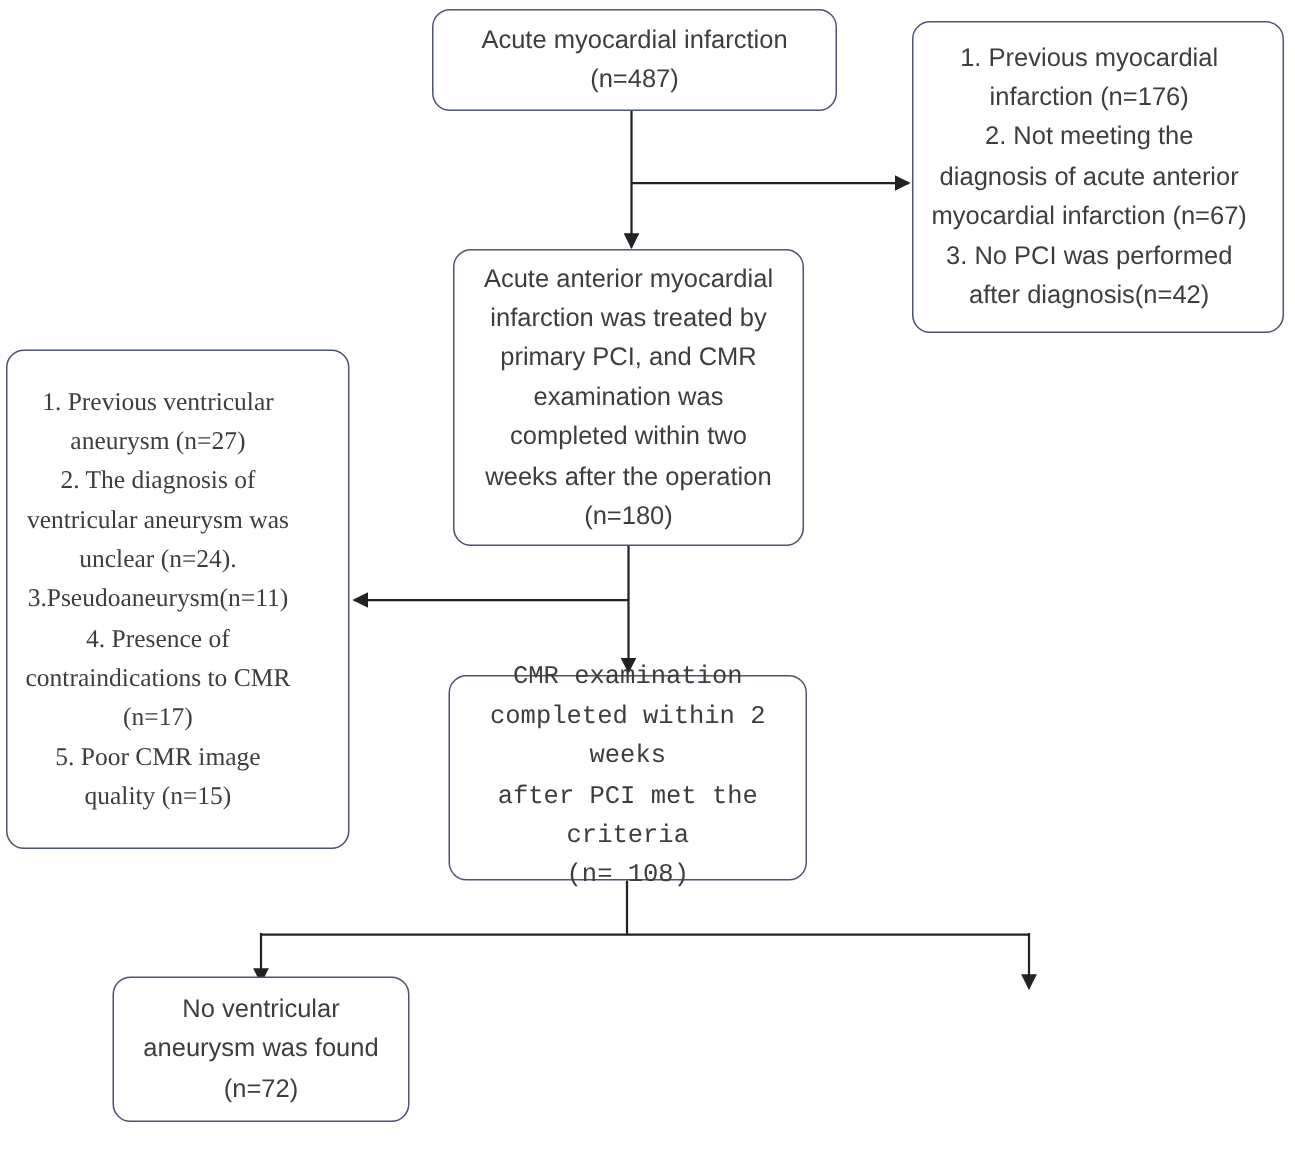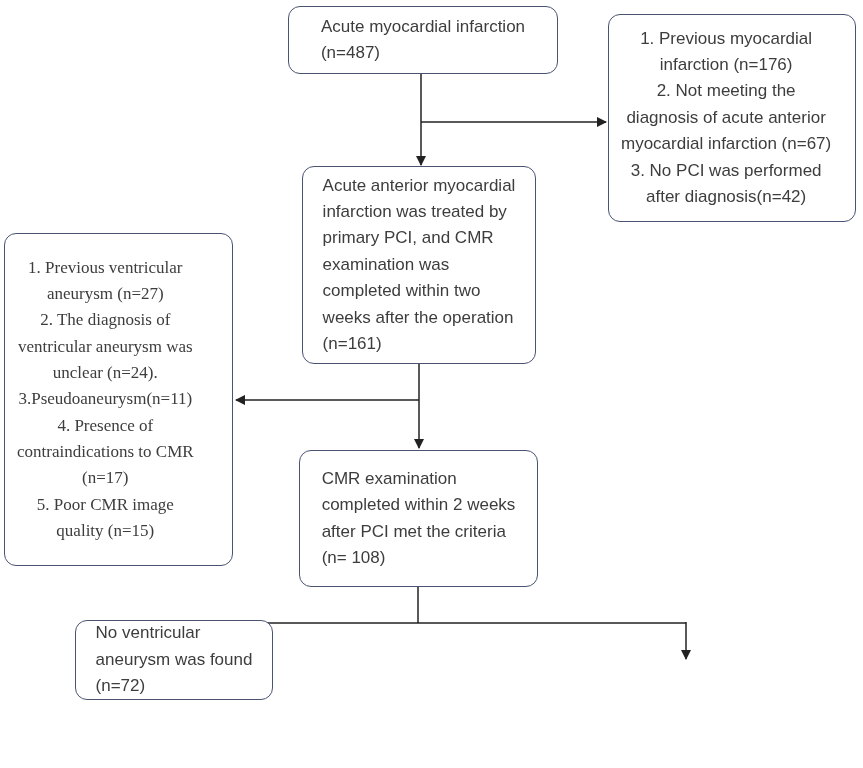--- a/index.html
+++ b/index.html
@@ -37,20 +37,21 @@
     border-radius: 12px;
     background: var(--bg);
     display: flex;
     align-items: center;
     font-size: 17px;
     line-height: 1.55;
     white-space: pre-line;
   }
   .flow-box.center-text {
     justify-content: center;
+    text-align: center;
     padding: 13px 8px;
   }
   .flow-box.left-text {
     justify-content: flex-start;
     text-align: center;
     padding: 8px 12px;
   }
 </style>
 </head>
 <body>
@@ -96,44 +97,44 @@
 after diagnosis(n=42)</span>
   </div>
 
   <div class="flow-box center-text" style="left:302px; top:166px; width:234px; height:198px;">
     <span>Acute anterior myocardial
 infarction was treated by
 primary PCI, and CMR
 examination was
 completed within two
 weeks after the operation
-(n=161)</span>
+(n=180)</span>
   </div>
 
   <div class="flow-box left-text" style="left:4px; top:233px; width:229px; height:333px;font-family:Liberation Serif, serif;">
     <span>1. Previous ventricular
 aneurysm (n=27)
 2. The diagnosis of
 ventricular aneurysm was
 unclear (n=24).
 3.Pseudoaneurysm(n=11)
 4. Presence of
 contraindications to CMR
 (n=17)
 5. Poor CMR image
 quality (n=15)</span>
   </div>
 
-  <div class="flow-box center-text" style="left:299px; top:450px; width:239px; height:137px;">
+  <div class="flow-box center-text" style="left:299px; top:450px; width:239px; height:137px;font-family:Liberation Mono, monospace;">
     <span>CMR examination
 completed within 2 weeks
 after PCI met the criteria
 (n= 108)</span>
   </div>
 
-  <div class="flow-box center-text" style="left:75px; top:620px; width:198px; height:80px;">
+  <div class="flow-box center-text" style="left:75px; top:651px; width:198px; height:97px;">
     <span>No ventricular
 aneurysm was found
 (n=72)</span>
   </div>
 
 
 </div>
 
 </body></html>

